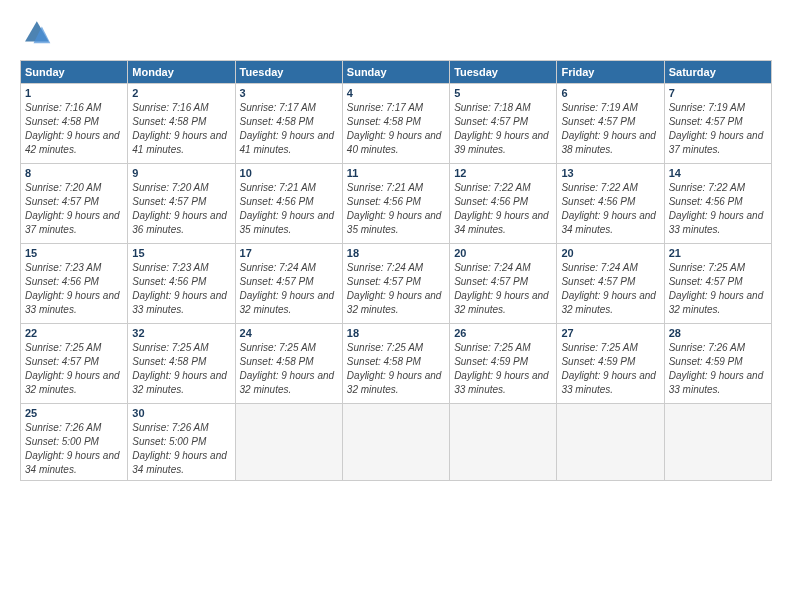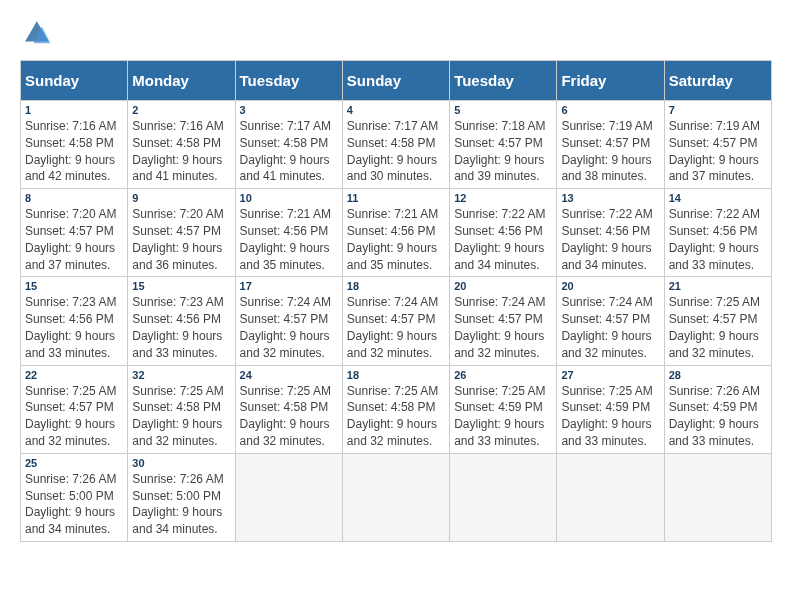--- a/index.html
+++ b/index.html
@@ -53,23 +53,23 @@
       color: #333;
     }
     .calendar {
       width: 100%;
       border-collapse: collapse;
       table-layout: fixed;
     }
     .calendar th {
       background: #2e6da4;
       color: #fff;
-      font-size: 15px;
+      font-size: 11px;
       font-weight: bold;
-      padding: 11px 4px;
+      padding: 5px 4px;
       text-align: left;
       border: 1px solid #ccc;
     }
     .calendar td {
       border: 1px solid #ccc;
       vertical-align: top;
       padding: 3px 4px;
       font-size: 8.5px;
       color: #333;
       height: 80px;
@@ -79,23 +79,24 @@
       background: #f5f5f5;
     }
     .day-num {
       font-size: 11px;
       font-weight: bold;
       color: #1a3a5c;
       display: block;
       margin-bottom: 2px;
     }
     .day-info {
-      font-size: 12px;
+      font-size: 10px;
       color: #444;
       line-height: 1.4;
+      font-style: italic;
     }
     .last-row td {
       height: 68px;
     }
   </style>
 </head>
 <body>
 
 <div class="page">
   <div class="header">
@@ -151,21 +152,21 @@
           <span>Sunrise: 7:17 AM</span><br>
           <span>Sunset: 4:58 PM</span><br>
           <span>Daylight: 9 hours and 41 minutes.</span>
         </div>
       </td>
           <td>
         <span class="day-num">4</span>
         <div class="day-info">
           <span>Sunrise: 7:17 AM</span><br>
           <span>Sunset: 4:58 PM</span><br>
-          <span>Daylight: 9 hours and 30 minutes.</span>
+          <span>Daylight: 9 hours and 40 minutes.</span>
         </div>
       </td>
           <td>
         <span class="day-num">5</span>
         <div class="day-info">
           <span>Sunrise: 7:18 AM</span><br>
           <span>Sunset: 4:57 PM</span><br>
           <span>Daylight: 9 hours and 39 minutes.</span>
         </div>
       </td>

